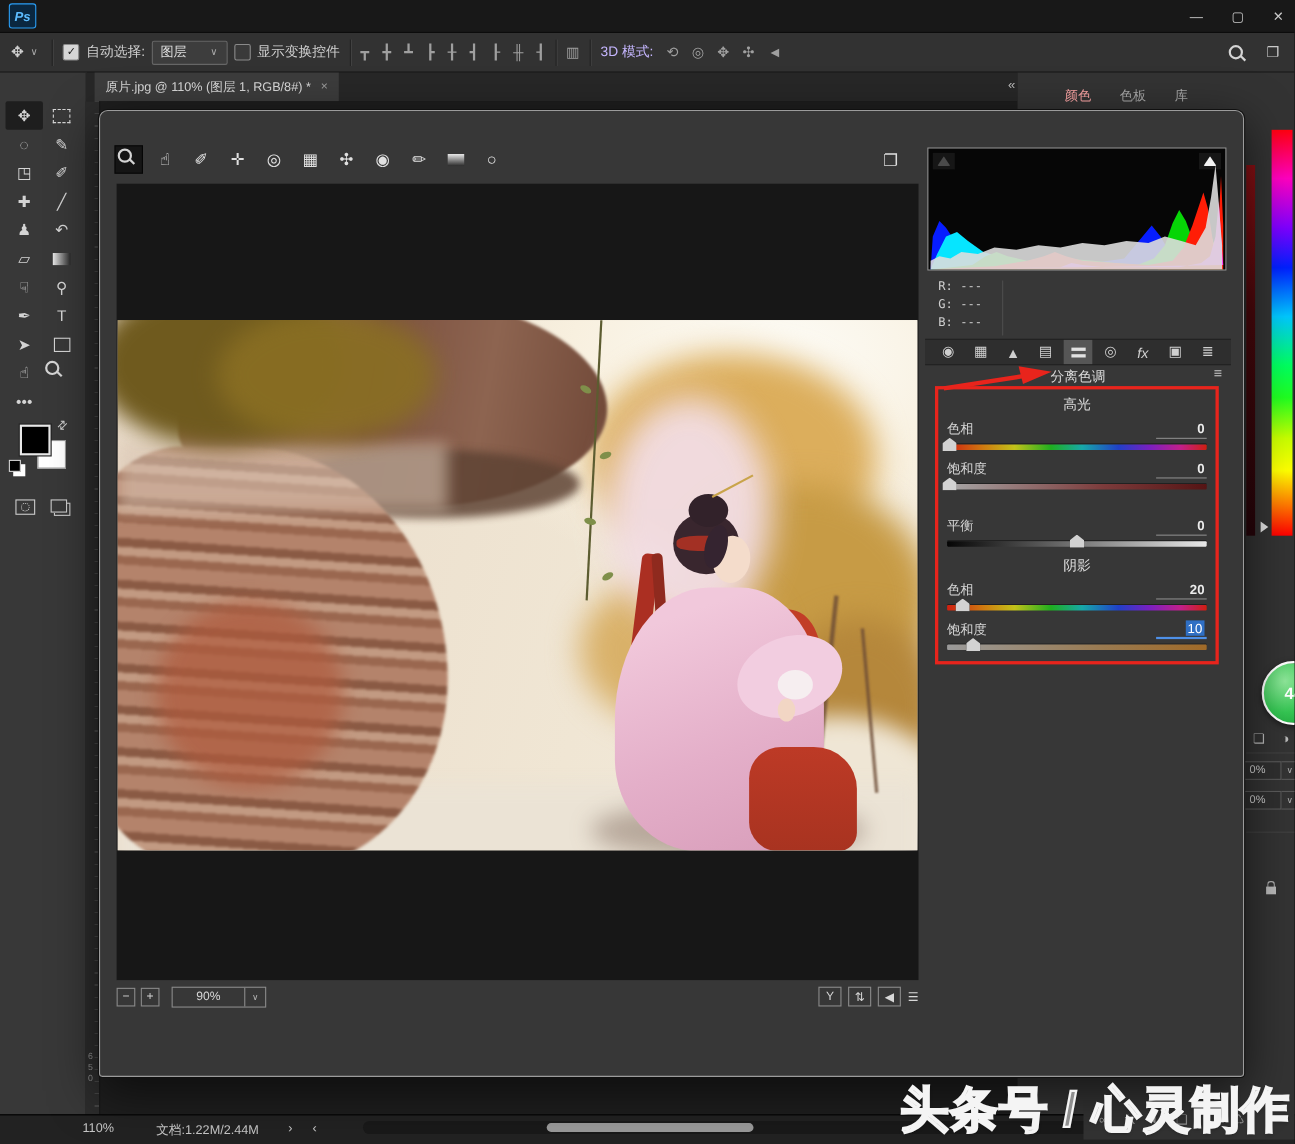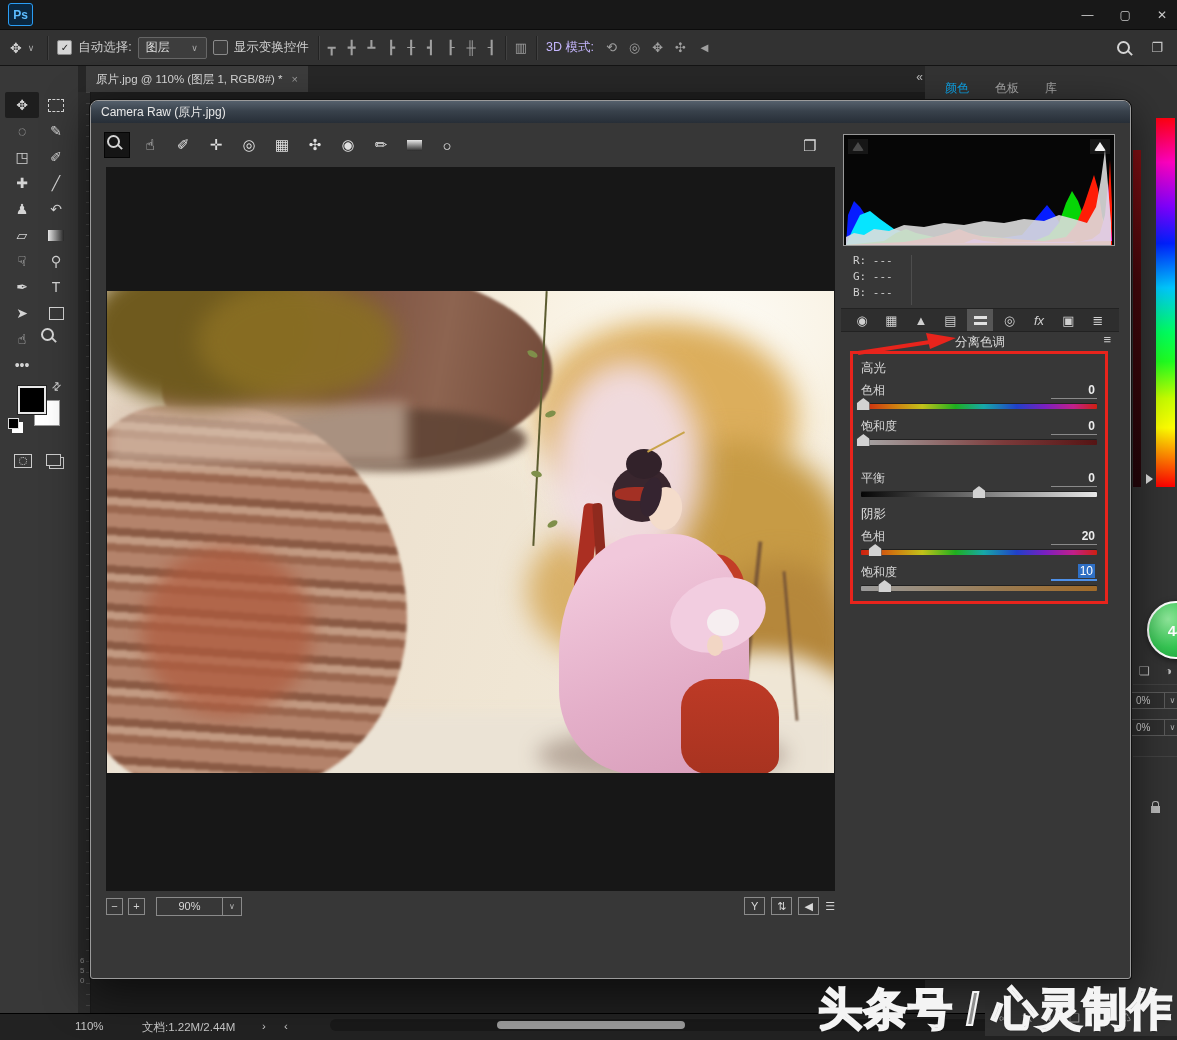--- a/index.html
+++ b/index.html
@@ -5,21 +5,21 @@
   html,body{margin:0;padding:0;background:#111;}
   body{width:1177px;height:1040px;overflow:hidden;position:relative;
        font-family:"Liberation Sans","DejaVu Sans",sans-serif;
        -webkit-font-smoothing:antialiased;}
   .app{position:absolute;inset:0;background:#1d1d1d;overflow:hidden;}
 
   
   .menubar{position:absolute;left:0;top:0;width:1177px;height:30px;background:#181818;
            display:flex;align-items:center;padding-left:8px;box-sizing:border-box;border-bottom:1px solid #0c0c0c;}
   .ps-logo{width:23px;height:21px;border:1px solid #2a9df4;border-radius:3px;background:#0a2740;
-           color:#5cbcff;font-size:12px;font-weight:bold;display:flex;align-items:center;justify-content:center;margin-right:12px;}
+           color:#5cbcff;font-size:12px;font-weight:bold;display:flex;align-items:center;justify-content:center;margin-right:12px;font-style:italic;}
   .menus span{display:inline-block;padding:0 13px;font-size:13px;color:#d6d6d6;line-height:30px;}
   .wincontrols{position:absolute;right:10px;top:0;height:30px;display:flex;gap:26px;align-items:center;color:#c9c9c9;font-size:12px;}
 
   
   .optionsbar{position:absolute;left:0;top:30px;width:1177px;height:36px;background:#323232;
               border-bottom:1px solid #141414;display:flex;align-items:center;padding-left:10px;box-sizing:border-box;
               font-size:12.5px;color:#cfcfcf;}
   .optionsbar .sep{width:1px;height:24px;background:#232323;box-shadow:1px 0 0 #414141;margin:0 9px;flex:none;}
   .opt-ic{color:#d0d0d0;font-size:14px;margin-right:2px;}
   .chev{font-size:9px;color:#aaa;margin:0 4px;}
@@ -64,21 +64,21 @@
   .docrow .collapse{position:absolute;right:2px;top:4px;color:#bdbdbd;font-size:12px;}
   .canvasbg{position:absolute;left:78px;top:92px;width:847px;height:921px;background:#1e1e1e;}
   .ruler{position:absolute;left:0;top:0;width:12px;height:921px;background:#2c2c2c;border-right:1px solid #191919;
          background-image:repeating-linear-gradient(to bottom,#454545 0 1px,transparent 1px 11px);background-position:8px 0;background-size:4px 100%;background-repeat:repeat-y;}
   .ruler i{position:absolute;left:2px;font-style:normal;font-size:8px;color:#8d8d8d;}
 
   
   .rightbg{position:absolute;left:925px;top:66px;width:252px;height:947px;background:#333;}
   .ptabs{position:absolute;left:20px;top:12px;white-space:nowrap;}
   .ptabs span{margin-right:26px;font-size:12px;color:#a8a8a8;}
-  .ptabs span:first-child{color:#0ea5e9;}
+  .ptabs span:first-child{color:#fca5a5;margin-left:23px;}
   .redbar{position:absolute;left:208px;top:84px;width:8px;height:337px;background:linear-gradient(180deg,#8a1014,#4a080c 40%,#26050a);}
   .rainbow{position:absolute;left:231px;top:52px;width:19px;height:369px;
            background:linear-gradient(180deg,#ff0010 0%,#ff00c0 12%,#8000ff 24%,#0020ff 34%,#00c8ff 46%,#00ff60 58%,#20ff20 66%,#c8ff00 76%,#ffff00 84%,#ff8000 92%,#ff0000 100%);}
   .rb-marker{position:absolute;left:221px;top:408px;width:0;height:0;border-top:5px solid transparent;border-bottom:5px solid transparent;border-left:7px solid #e4e4e4;}
   .badge{position:absolute;left:222px;top:535px;width:54px;height:54px;border-radius:50%;border:2px solid #fff;
          background:radial-gradient(circle at 35% 30%,#8fe79a,#35c653 55%,#189a37);display:flex;align-items:center;justify-content:center;
          color:#fff;font-weight:bold;font-size:15px;box-shadow:0 2px 6px rgba(0,0,0,.5);}
   .mini-ic{position:absolute;font-size:12px;color:#b9b9b9;}
   .pctrow{position:absolute;left:206px;display:flex;height:17px;}
   .pctrow .pbox{width:34px;border:1px solid #5a5a5a;background:#2f2f2f;font-size:10px;color:#cfcfcf;display:flex;align-items:center;padding-left:4px;box-sizing:border-box;}
@@ -130,21 +130,21 @@
   .tabstrip{position:absolute;left:2px;top:179px;width:278px;height:24px;background:#2e2e2e;border-top:1px solid #222;border-bottom:1px solid #222;
             display:flex;justify-content:space-between;align-items:center;padding:0 8px;box-sizing:border-box;}
   .tabstrip span{width:26px;height:22px;display:flex;align-items:center;justify-content:center;font-size:13px;font-style:italic;color:#cfcfcf;}
   .tabstrip span:not(.fx){font-style:normal;}
   .tabstrip .sel{background:#565656;}
   .tabstrip .split{font-size:0;}
   .tabstrip .split::before{content:'';width:13px;height:9px;border-top:3px solid #e2e2e2;border-bottom:3px solid #e2e2e2;box-sizing:border-box;}
   .ptitle{position:absolute;left:0;top:205px;width:282px;text-align:center;font-size:12.5px;color:#dcdcdc;}
   .pmenu{position:absolute;right:10px;top:203px;font-size:13px;color:#c9c9c9;}
   .redbox{position:absolute;left:11px;top:222px;width:258px;height:253px;border:3px solid #e8241c;box-sizing:border-box;padding:4px 8px 0;}
-  .sechdr{text-align:left;font-size:12.5px;color:#dedede;margin:2px 0 5px;}
+  .sechdr{text-align:center;font-size:12.5px;color:#dedede;margin:2px 0 5px;}
   .srow{margin-bottom:9px;}
   .lr{display:flex;justify-content:space-between;align-items:flex-end;height:17px;font-size:12px;color:#d6d6d6;}
   .vwrap{width:46px;text-align:right;border-bottom:1px solid #8a8a8a;font-size:12px;color:#ececec;padding:0 2px 1px 0;box-sizing:border-box;}
   .vwrap.focused{border-bottom:2px solid #4e90e8;}
   .vwrap.focused b{background:#2f6fc4;color:#fff;font-weight:normal;padding:0 2px;}
   .track{position:relative;height:5px;margin-top:5px;border-radius:1px;box-shadow:0 -1px 0 rgba(0,0,0,.4);}
   .track.hue{background:linear-gradient(90deg,#cf1f10,#cf7a10 14%,#c2c21a 26%,#1fae1f 40%,#17a8a8 52%,#2040c8 66%,#7a1fc0 78%,#c21f8a 90%,#cf1f10);}
   .track.grayred{background:linear-gradient(90deg,#a7a7a7,#7c3b3b 60%,#551414);}
   .track.bw{background:linear-gradient(90deg,#050505,#e8e8e8);}
   .track.grayor{background:linear-gradient(90deg,#9a9a9a,#9a7a50 60%,#a06a28);}
@@ -346,23 +346,20 @@
   <div class="layicons">
       <span>∞</span>
       <span>fx</span>
       <span>◐</span>
       <span>❏</span>
       <span>❐</span>
       <span>♺</span>
     </div>
 
   <div class="dialog">
-    <div class="crtitle">
-      <span>Camera Raw (原片.jpg)</span>
-    </div>
 
     <div class="crtools">
         <span class="mag sel"></span>
         <span>☝</span>
         <span>✐</span>
         <span>✛</span>
         <span>◎</span>
         <span>▦</span>
         <span>✣</span>
         <span>◉</span>

